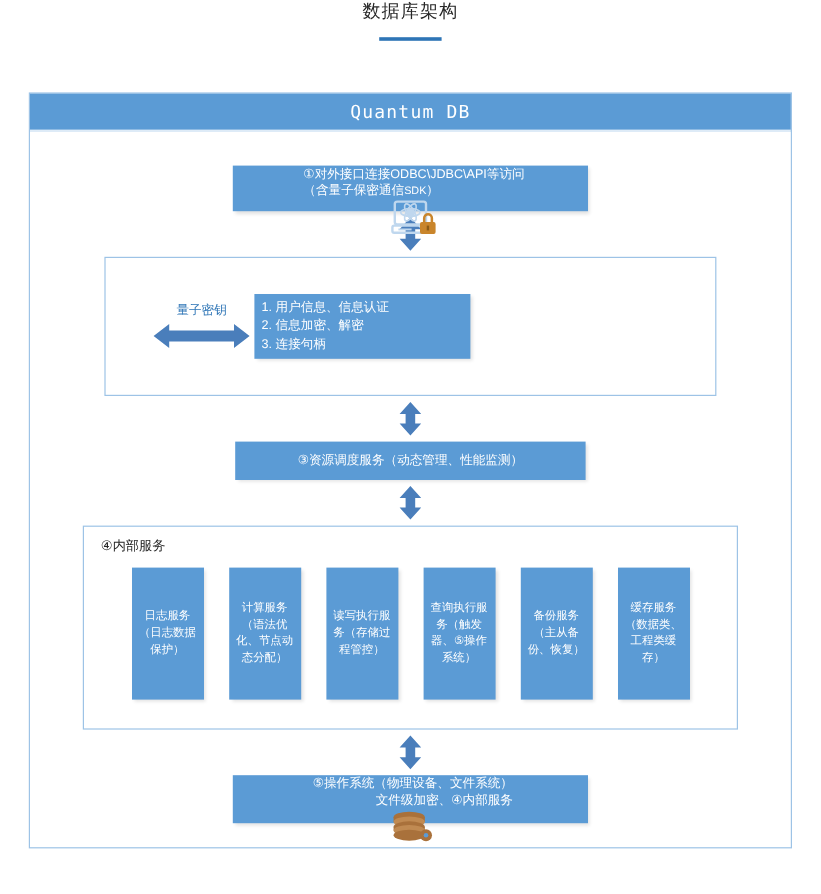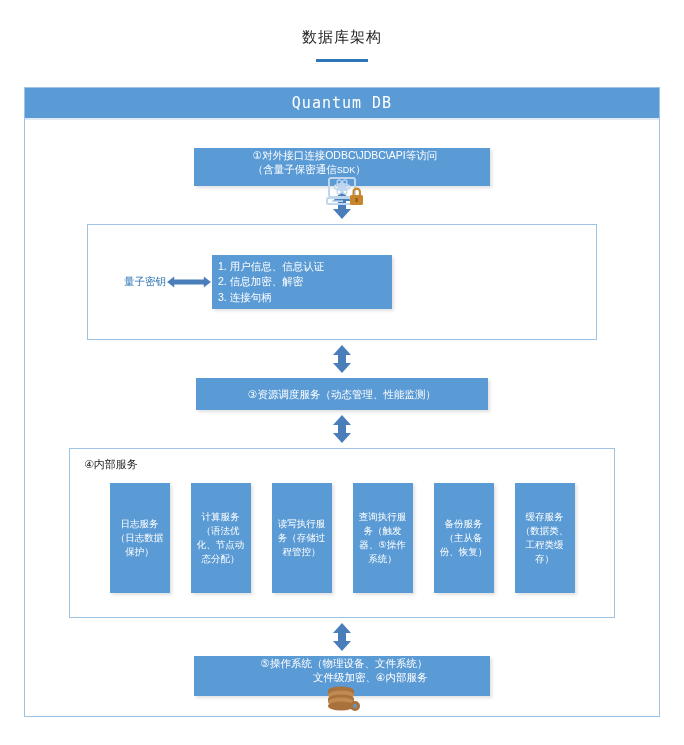--- a/index.html
+++ b/index.html
@@ -13,32 +13,31 @@
     position: relative;
     overflow: hidden;
   }
 
   
   .page-title {
     text-align: center;
     font-size: 15px;
     color: #262626;
     letter-spacing: 1px;
-    padding-top: 28px;
   }
   .title-rule {
     width: 52px; height: 3px;
     background: #2E75B6;
     margin: 12px auto 0 auto;
   }
 
   
   .frame {
     position: absolute;
-    left: 24px; top: 87px;
+    left: 24px; top: 77px;
     width: 636px; height: 630px;
     border: 1px solid #9DC3E6;
     background: #ffffff;
   }
   .frame-header {
     height: 32px;
     background: #5B9BD5;
     border-bottom: 2px solid #DEEBF7;
     color: #ffffff;
     font-family: "DejaVu Sans Mono", "Liberation Mono", monospace;
@@ -113,21 +112,21 @@
     position: relative;
   }
   .conn-box {
     width: 180px; height: 44px;
     font-size: 10.5px;
   }
   .conn-arrow {
     position: relative;
     width: 88px;
     display: flex;
-    flex-direction: row;
+    flex-direction: column;
     align-items: center;
     justify-content: center;
   }
   .conn-arrow-label {
     font-size: 10.5px;
     color: #2E75B6;
     margin-bottom: 1px;
     white-space: nowrap;
   }
   .conn-list {

